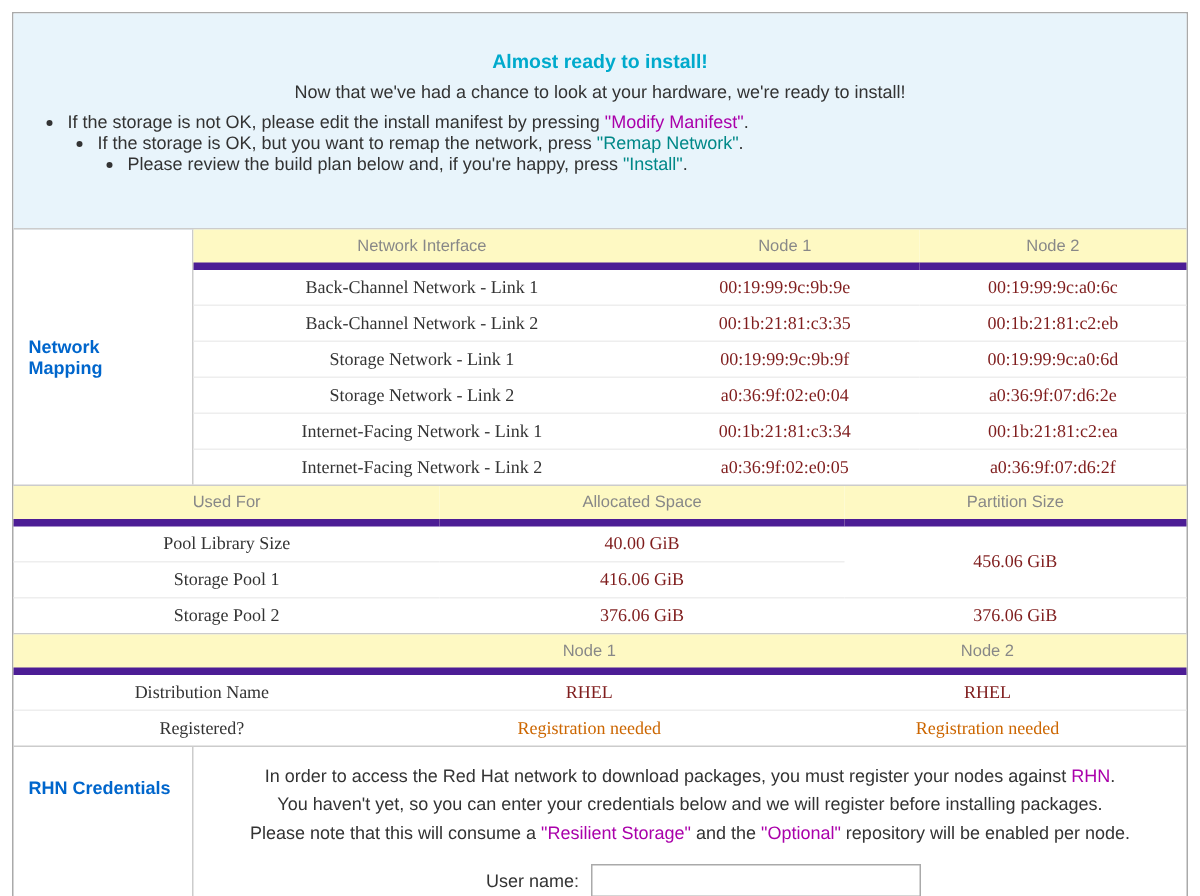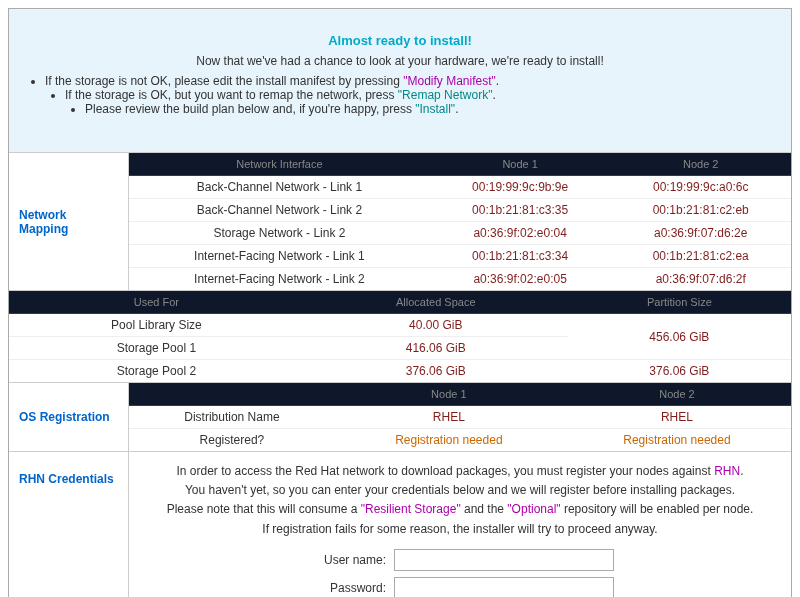--- a/index.html
+++ b/index.html
@@ -77,28 +77,29 @@
     .inner-table {
       width: 100%;
       border-collapse: collapse;
     }
     .inner-table th {
       color: #888;
       font-weight: normal;
       font-size: 11px;
       text-align: center;
       padding: 5px 8px;
-      border-bottom: 1px solid #4c1d95;
-      background: #0f172a;
+      border-bottom: 5px solid #4c1d95;
+      background: #fef9c3;
     }
     .inner-table td {
       padding: 4px 8px;
       text-align: center;
       border-bottom: 1px solid #eee;
       font-size: 12px;
+      font-family: Liberation Serif, serif;
     }
     .inner-table tr:last-child td {
       border-bottom: none;
     }
     .td-cyan { color: #7f1d1d; }
     .td-orange { color: #cc6600; }
     
     
     .rhn-section {
       display: flex;
@@ -199,20 +200,25 @@
                 <td>Back-Channel Network - Link 1</td>
                 <td class="td-cyan">00:19:99:9c:9b:9e</td>
                 <td class="td-cyan">00:19:99:9c:a0:6c</td>
               </tr>
               <tr>
                 <td>Back-Channel Network - Link 2</td>
                 <td class="td-cyan">00:1b:21:81:c3:35</td>
                 <td class="td-cyan">00:1b:21:81:c2:eb</td>
               </tr>
               <tr>
+                <td>Storage Network - Link 1</td>
+                <td class="td-cyan">00:19:99:9c:9b:9f</td>
+                <td class="td-cyan">00:19:99:9c:a0:6d</td>
+              </tr>
+              <tr>
                 <td>Storage Network - Link 2</td>
                 <td class="td-cyan">a0:36:9f:02:e0:04</td>
                 <td class="td-cyan">a0:36:9f:07:d6:2e</td>
               </tr>
               <tr>
                 <td>Internet-Facing Network - Link 1</td>
                 <td class="td-cyan">00:1b:21:81:c3:34</td>
                 <td class="td-cyan">00:1b:21:81:c2:ea</td>
               </tr>
               <tr>
@@ -249,21 +255,20 @@
               <td>Storage Pool 2</td>
               <td class="td-cyan">376.06 GiB</td>
               <td class="td-cyan">376.06 GiB</td>
             </tr>
           </tbody>
         </table>
       </div>
     </div>
 
     <div class="section-row">
-      <div class="section-label">OS Registration</div>
       <div class="section-content">
         <table class="inner-table">
           <thead>
             <tr>
               <th></th>
               <th>Node 1</th>
               <th>Node 2</th>
             </tr>
           </thead>
           <tbody>
@@ -282,21 +287,20 @@
       </div>
     </div>
 
     <div class="rhn-section">
       <div class="rhn-label">RHN Credentials</div>
       <div class="rhn-content">
         <div class="rhn-text">
           <span>In order to access the Red Hat network to download packages, you must register your nodes against </span><span class="link-magenta">RHN</span><span>.</span><br>
           <span>You haven't yet, so you can enter your credentials below and we will register before installing packages.</span><br>
           <span>Please note that this will consume a </span><span class="link-magenta">"Resilient Storage"</span><span> and the </span><span class="link-magenta">"Optional"</span><span> repository will be enabled per node.</span><br>
-          <span>If registration fails for some reason, the installer will try to proceed anyway.</span>
         </div>
         <div class="rhn-form">
           <div class="rhn-form-row">
             <label>User name:</label>
             <input type="text" style="">
           </div>
           <div class="rhn-form-row">
             <label>Password:</label>
             <input type="password" style="">
           </div>

